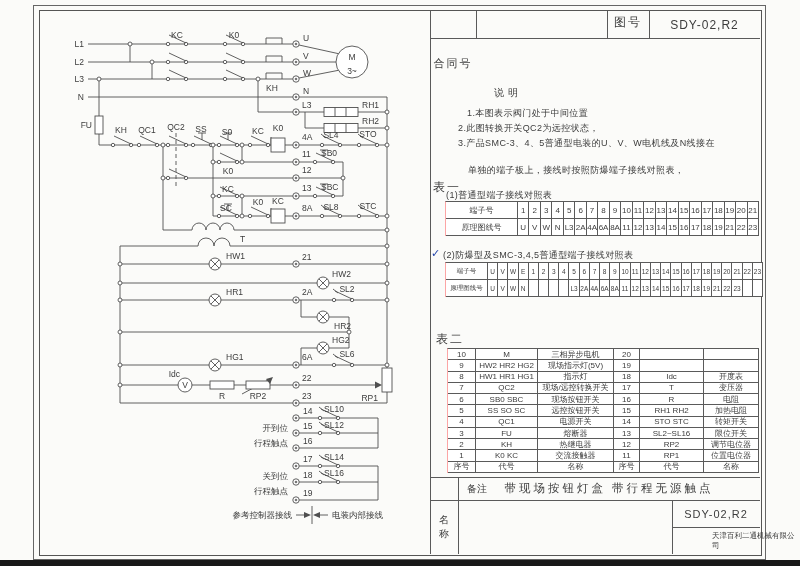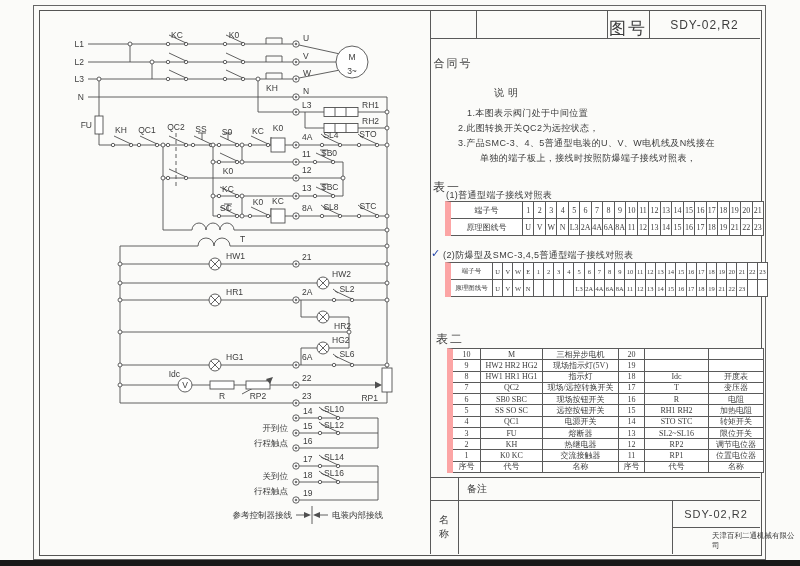--- a/index.html
+++ b/index.html
@@ -3,21 +3,21 @@
 <meta charset="utf-8">
 <style>
   html,body{margin:0;padding:0;}
   body{font-family:"Liberation Sans","DejaVu Sans",sans-serif;background:#e8e8e6;}
   #page{position:relative;width:800px;height:566px;background:#fbfbf9;overflow:hidden;color:#3c3c3c;}
   .abs{position:absolute;}
   .vline{position:absolute;width:1px;background:#5a5a5a;}
   .hline{position:absolute;height:1px;background:#5a5a5a;}
   .frame{position:absolute;border:1px solid #666;}
   .cell-label{display:flex;align-items:center;justify-content:center;}
-  .tbl{position:absolute;display:grid;border-top:1px solid #5a5a5a;border-left:6px solid #fca5a5;background:#fff;font-family:Liberation Serif, serif;}
+  .tbl{position:absolute;display:grid;border-top:1px solid #5a5a5a;border-left:1px solid #fca5a5;background:#fff;}
   .tbl>div{border-right:1px solid #5a5a5a;border-bottom:1px solid #5a5a5a;display:flex;align-items:center;justify-content:center;overflow:hidden;white-space:nowrap;}
   #t1{left:445px;top:201px;width:313px;height:34px;grid-template-columns:72px repeat(21,1fr);grid-template-rows:repeat(2,1fr);font-size:8px;}
   #t2{left:445px;top:262px;width:317px;height:34px;grid-template-columns:42px repeat(27,1fr);grid-template-rows:repeat(2,1fr);font-size:6.5px;}
   #t3{left:447px;top:348px;width:311px;height:124px;grid-template-columns:28px 62px 76px 26px 64px 1fr;grid-template-rows:repeat(11,1fr);font-size:8px;}
   .note-line{position:absolute;font-size:9px;letter-spacing:0.4px;white-space:nowrap;}
   .sec-label{position:absolute;font-size:12px;letter-spacing:2px;}
   .check{position:absolute;color:#2244aa;font-size:11px;font-weight:bold;}
   svg{position:absolute;left:0;top:0;}
   svg text{stroke:none;fill:#3c3c3c;font-size:8.5px;font-family:"Liberation Sans","DejaVu Sans",sans-serif;}
 </style>
@@ -31,28 +31,28 @@
   <div class="abs" style="left:0;top:560px;width:800px;height:6px;background:#181818;"></div>
 
   <div class="vline" style="left:430px;top:11px;height:543px;"></div>
 
   <div class="hline" style="left:430px;top:38px;width:330px;"></div>
   <div class="vline" style="left:476px;top:11px;height:27px;"></div>
   <div class="vline" style="left:607px;top:11px;height:27px;"></div>
   <div class="vline" style="left:649px;top:11px;height:27px;"></div>
   <div class="abs cell-label" style="left:430px;top:11px;width:46px;height:27px;font-size:11px;letter-spacing:2px;margin-top:39px;">合同号</div>
   <div class="abs cell-label" style="left:476px;top:11px;width:131px;height:27px;font-size:11px;"></div>
-  <div class="abs cell-label" style="left:607px;top:15px;width:42px;height:27px;font-size:17px;letter-spacing:2px;">图号</div>
+  <div class="abs cell-label" style="left:607px;top:9px;width:42px;height:27px;font-size:12px;letter-spacing:2px;">图号</div>
   <div class="abs cell-label" style="left:649px;top:11px;width:111px;height:27px;font-size:12px;letter-spacing:1px;">SDY-02,R2</div>
 
   <div class="abs" style="left:494px;top:86px;font-size:10px;letter-spacing:4px;">说明</div>
   <div class="note-line" style="left:467px;top:107px;text-align:right;">1.本图表示阀门处于中间位置</div>
   <div class="note-line" style="left:458px;top:122px;">2.此图转换开关QC2为远控状态，</div>
   <div class="note-line" style="left:458px;top:137px;">3.产品SMC-3、4、5普通型电装的U、V、W电机线及N线接在</div>
-  <div class="note-line" style="left:468px;top:152px;margin-left:12px;">单独的端子板上，接线时按照防爆端子接线对照表，</div>
+  <div class="note-line" style="left:468px;top:164px;">单独的端子板上，接线时按照防爆端子接线对照表，</div>
 
   <div class="sec-label" style="left:433px;top:179px;">表一</div>
   <div class="note-line" style="left:446px;top:189px;">(1)普通型端子接线对照表</div>
   <div class="tbl" id="t1">
       <div>端子号</div>
       <div>1</div>
       <div>2</div>
       <div>3</div>
       <div>4</div>
       <div>5</div>
@@ -224,20 +224,21 @@
       <div>名称</div>
       <div>序号</div>
       <div>代号</div>
       <div>名称</div>
     </div>
 
   <div class="hline" style="left:430px;top:477px;width:330px;"></div>
   <div class="hline" style="left:430px;top:500px;width:330px;"></div>
   <div class="vline" style="left:458px;top:477px;height:77px;"></div>
   <div class="abs cell-label" style="left:430px;top:477px;width:28px;height:23px;font-size:10px;padding-left:33px;">备注</div>
+  <div class="abs cell-label" style="left:458px;top:477px;width:302px;height:23px;font-size:11.5px;letter-spacing:3px;">带现场按钮灯盒  带行程无源触点</div>
 
   <div class="vline" style="left:672px;top:500px;height:54px;"></div>
   <div class="hline" style="left:672px;top:527px;width:88px;"></div>
   <div class="abs cell-label" style="left:430px;top:500px;width:28px;height:54px;font-size:10px;word-break:break-all;text-align:center;line-height:14px;padding:0 7px;box-sizing:border-box;">名称</div>
   <div class="abs cell-label" style="left:672px;top:500px;width:88px;height:27px;font-size:11px;letter-spacing:1px;">SDY-02,R2</div>
   <div class="abs cell-label" style="left:672px;top:527px;width:88px;height:27px;font-size:7.5px;padding-left:40px;">天津百利二通机械有限公司</div>
 
   <svg width="800" height="566" viewBox="0 0 800 566">
     <defs>
       <g id="c-no">

